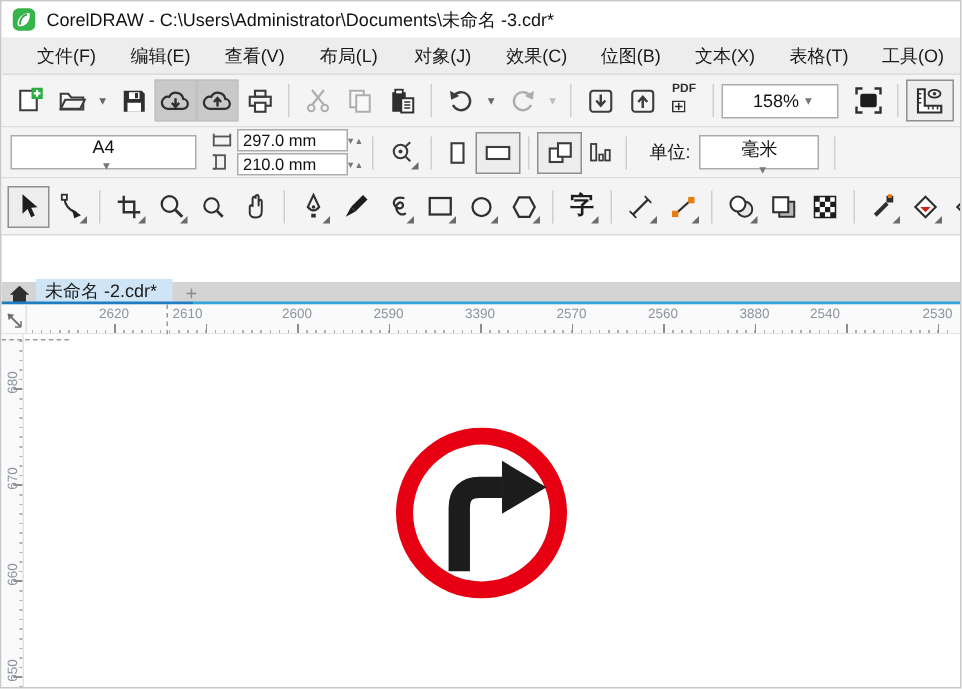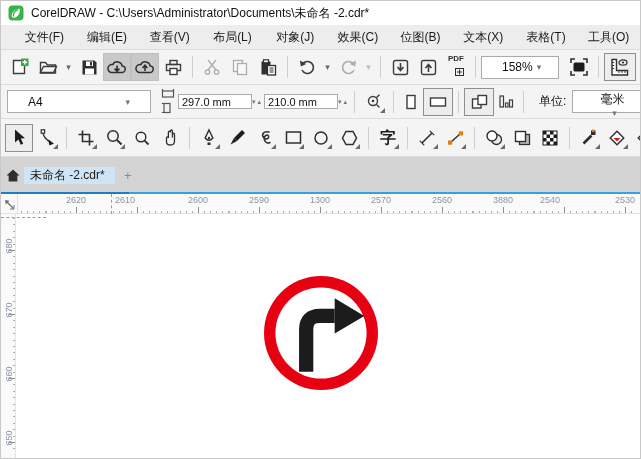--- a/index.html
+++ b/index.html
@@ -24,26 +24,26 @@
   .btn.selected{border:1px solid #8f8f8f;background:#ededed;}
   .btn.dis{opacity:.38;}
   .sep{width:1px;height:22px;background:#cfcfcf;margin:0 5px;flex:0 0 auto;}
   .flyout::after{content:'';position:absolute;right:2px;bottom:2px;border-left:5px solid transparent;border-bottom:5px solid #6b6b6b;}
   .drop{font-size:9px;color:#666;width:12px;text-align:center;flex:0 0 auto;}
   .combo{height:23px;background:#fff;border:1px solid #ababab;display:flex;align-items:center;font-size:12px;color:#111;padding:0 20px;justify-content:space-between;flex:0 0 auto;}
   .combo .arr{color:#777;font-size:9px;margin-left:4px;}
   
   .dims{display:flex;align-items:center;margin-left:10px;flex:0 0 auto;}
   .dims .icons{display:flex;flex-direction:column;gap:3px;margin-right:3px;}
-  .dims .fields{display:flex;flex-direction:row;gap:1px;}
+  .dims .fields{display:flex;flex-direction:column;gap:1px;}
   .field{width:74px;height:15px;border:1px solid #ababab;background:#fff;font-size:11px;color:#111;display:flex;align-items:center;padding-left:3px;}
   .spin{font-size:7px;color:#777;letter-spacing:2px;}
   .unit-label{font-size:12px;color:#111;margin:0 6px 0 10px;flex:0 0 auto;}
   
-  .tabbar{height:37px;background:#d4d4d4;display:flex;align-items:center;position:relative;}
+  .tabbar{height:15px;background:#d4d4d4;display:flex;align-items:flex-end;position:relative;margin-top:31px;}
   .home{width:23px;display:flex;align-items:center;justify-content:center;background:#d4d4d4;}
   .tab-active{background:#cfe5f6;display:flex;align-items:center;padding:0 10px 0 6px;font-size:12px;color:#1a1a1a;}
   .tab-new{width:26px;display:flex;align-items:center;justify-content:center;color:#8a8a8a;font-size:13px;}
   .tab-underline-a{position:absolute;left:0;bottom:0;width:128px;height:2px;background:#1f7ec2;}
   .tab-underline-b{position:absolute;left:128px;right:0;bottom:0;height:2px;background:#33a3dd;}
   
   .hruler{height:20px;background:#fafafa;position:relative;border-bottom:1px solid #e3e3e3;}
   .hruler .corner{position:absolute;left:0;top:0;width:17px;height:20px;border-right:1px solid #e0e0e0;display:flex;align-items:center;justify-content:center;}
   .hruler .ticks{position:absolute;left:18px;right:0;top:0;bottom:0;
      background:
@@ -68,21 +68,21 @@
 <body>
 
 <div class="app">
 
   <div class="titlebar">
     <svg class="logo" viewBox="0 0 16 16">
       <rect x="0.5" y="0.5" width="15" height="15" rx="4" fill="#35b44a"></rect>
       <path d="M4.5,12.5 C3,10 5,4 11,3.2 C12.5,6.5 11,12 6,13 Z" fill="#ffffff" transform="rotate(8 8 8)"></path>
       <path d="M5.5,11.5 C5,9 6.5,5.5 10,4.6" stroke="#2f9c41" stroke-width="1.2" fill="none"></path>
     </svg>
-    <span class="title">CorelDRAW - C:\Users\Administrator\Documents\未命名 -2.cdr*</span>
+    <span class="title">CorelDRAW - C:\Users\Administrator\Documents\未命名 -3.cdr*</span>
   </div>
 
   <div class="menubar">
     <span class="menu-item">文件(F)</span>
     <span class="menu-item">编辑(E)</span>
     <span class="menu-item">查看(V)</span>
     <span class="menu-item">布局(L)</span>
     <span class="menu-item">对象(J)</span>
     <span class="menu-item">效果(C)</span>
     <span class="menu-item">位图(B)</span>
@@ -183,21 +183,21 @@
         <path d="M8.5,4 v6.5 M5.5,8 l3,3.5 l3,-3.5" fill="none" stroke="#3c3c3c" stroke-width="1.6"></path>
       </svg>
     </div>
     <div class="btn">
       <svg class="ic" width="17" height="17" viewBox="0 0 17 17">
         <rect x="1.5" y="1.5" width="14" height="14" rx="2" fill="none" stroke="#3c3c3c" stroke-width="1.4"></rect>
         <path d="M8.5,13 v-6.5 M5.5,9 l3,-3.5 l3,3.5" fill="none" stroke="#3c3c3c" stroke-width="1.6"></path>
       </svg>
     </div>
     <div class="btn">
-      <div style="text-align:right;line-height:1;">
+      <div style="text-align:left;line-height:1;">
         <div style="font-size:8px;font-weight:bold;color:#2f2f2f;">PDF</div>
         <svg width="9" height="8" viewBox="0 0 9 8" style="margin-top:1px;">
           <rect x="0.5" y="0.5" width="8" height="7" fill="none" stroke="#2f2f2f"></rect>
           <path d="M4.5,1.5 v5 M2,4 h5" stroke="#2f2f2f"></path>
         </svg>
       </div>
     </div>
     <div class="sep"></div>
     <div class="combo" style="width:78px;">
       <span>158%</span>
@@ -214,21 +214,21 @@
       <svg class="ic" width="20" height="19" viewBox="0 0 20 19">
         <path d="M2,1.5 h4.5 v11 h11 V17 H2 z" fill="#fff" stroke="#2f2f2f" stroke-width="1.4"></path>
         <path d="M2,4.5 h2.2 M2,7.5 h2.2 M2,10.5 h2.2 M9,13 v2 M12,13 v2 M15,13 v2" stroke="#2f2f2f" stroke-width="1"></path>
         <ellipse cx="13" cy="4.5" rx="4" ry="2.6" fill="none" stroke="#2f2f2f" stroke-width="1.2"></ellipse>
         <circle cx="13" cy="4.5" r="1.1" fill="#2f2f2f"></circle>
       </svg>
     </div>
   </div>
 
   <div class="tb row2">
-    <div class="combo" style="width:144px;">
+    <div class="combo" style="width:124px;flex-direction:column;">
       <span>A4</span>
       <span class="arr">▾</span>
     </div>
     <div class="dims">
       <div class="icons">
         <svg width="14" height="10" viewBox="0 0 14 10">
           <rect x="1.5" y="2" width="11" height="6" fill="none" stroke="#555" stroke-width="1.2"></rect>
           <path d="M1.5,0 v2 M12.5,0 v2" stroke="#555" stroke-width="1.2"></path>
         </svg>
         <svg width="14" height="12" viewBox="0 0 14 12">
@@ -453,21 +453,21 @@
         <path d="M9.5,9.5 L2.5,2.5" stroke="#6f6f6f" stroke-width="1.2"></path>
         <polygon points="1,1 5.5,1.8 1.8,5.5" fill="#6f6f6f"></polygon>
         <path d="M6,10 h4 M10,6 v4" stroke="#6f6f6f"></path>
       </svg>
     </div>
     <div class="ticks"></div>
     <span class="hl" style="left:75px">2620</span>
     <span class="hl" style="left:124px">2610</span>
     <span class="hl" style="left:197px">2600</span>
     <span class="hl" style="left:258px">2590</span>
-    <span class="hl" style="left:319px">1300</span>
+    <span class="hl" style="left:319px">3390</span>
     <span class="hl" style="left:380px">2570</span>
     <span class="hl" style="left:441px">2560</span>
     <span class="hl" style="left:502px">3880</span>
     <span class="hl" style="left:549px">2540</span>
     <span class="hl" style="left:624px">2530</span>
     <div class="hguide"></div>
   </div>
 
   <div class="workspace">
     <div class="vruler">

